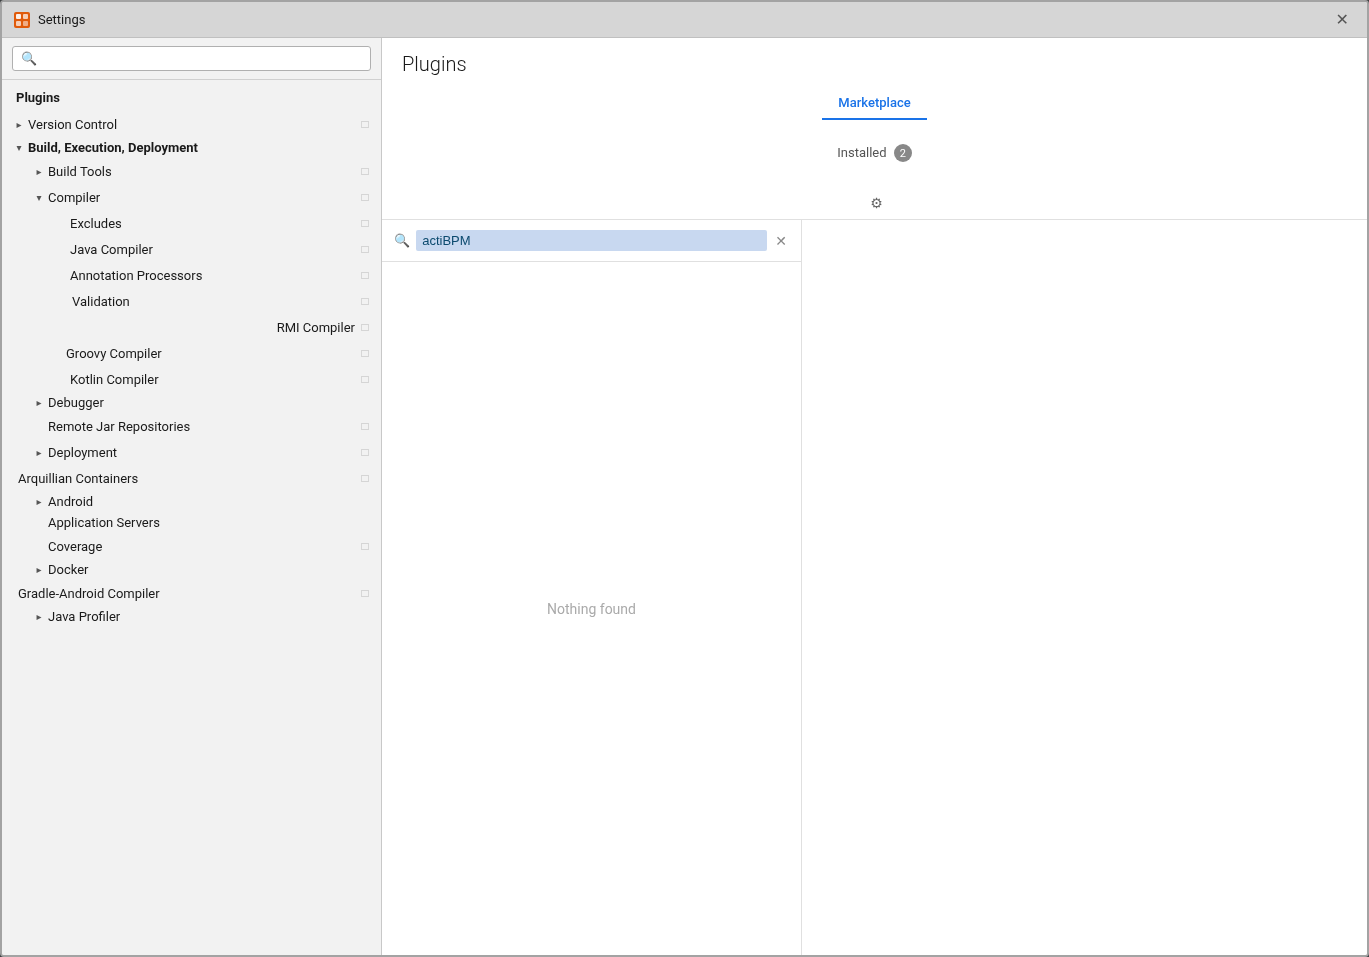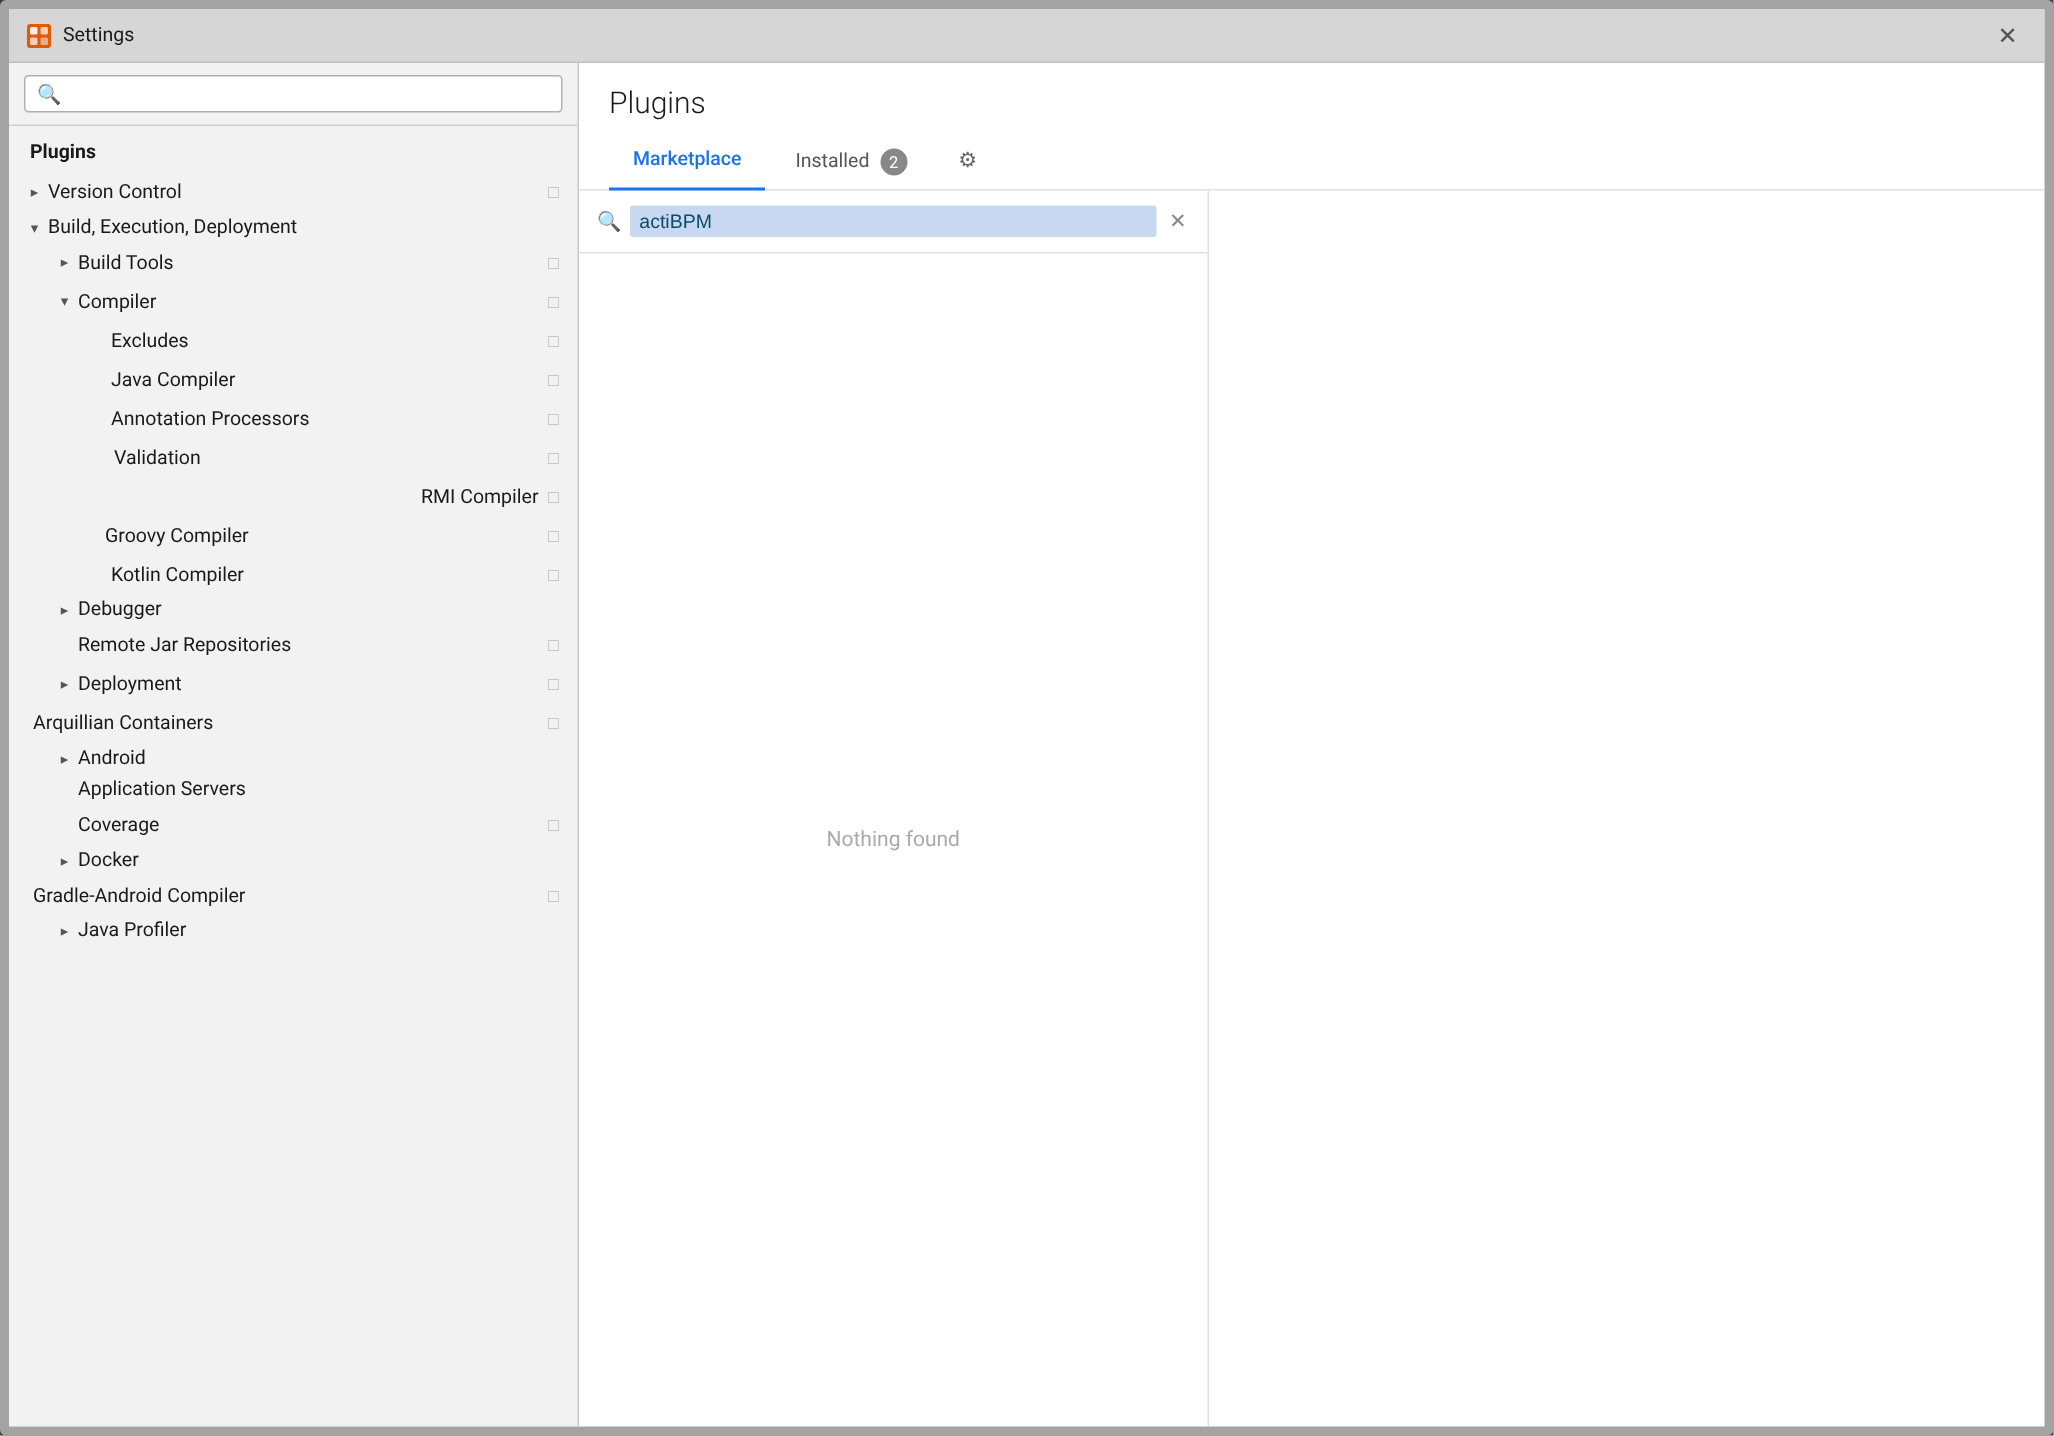--- a/index.html
+++ b/index.html
@@ -9,21 +9,21 @@
       background: #3c3f41;
       display: flex;
       align-items: center;
       justify-content: center;
       height: 100vh;
     }
     .dialog {
       width: 1369px;
       height: 957px;
       background: #f2f2f2;
-      border: 6px solid #a3a3a3;
+      border: 2px solid #a3a3a3;
       border-radius: 4px;
       display: flex;
       flex-direction: column;
       overflow: hidden;
       position: relative;
     }
     
     .title-bar {
       background: #d6d6d6;
       height: 36px;
@@ -141,21 +141,23 @@
       flex-shrink: 0;
     }
     .plugins-title {
       font-size: 20px;
       font-weight: 300;
       color: #1a1a1a;
       margin-bottom: 10px;
     }
     .tabs-row {
       display: flex;
-      gap: 4px;
+      align-items: center;
+      gap: 16px;
+      flex-direction: column;
     }
     .tab {
       padding: 8px 16px;
       font-size: 13px;
       color: #555;
       cursor: pointer;
       border-bottom: 2px solid transparent;
       position: relative;
       top: 1px;
     }
@@ -261,21 +263,21 @@
       </div>
       <div class="sidebar-header">Plugins</div>
       <div class="sidebar-tree" id="sidebar-tree">
           <div class="tree-item" style="padding-left: 10px;">
             <span style="width: 14px; display: inline-flex; align-items: center; justify-content: center; margin-right: 2px; color: rgb(85, 85, 85); font-size: 10px;">▸</span>
             <span class="tree-label">Version Control</span>
             <span class="tree-settings-icon" style="color: rgb(187, 187, 187); font-size: 12px;">□</span>
           </div>
           <div class="tree-item" style="padding-left: 10px;">
             <span style="width: 14px; display: inline-flex; align-items: center; justify-content: center; margin-right: 2px; color: rgb(85, 85, 85); font-size: 10px;">▾</span>
-            <span class="tree-label" style="font-weight: normal;">Build, Execution, Deployment</span>
+            <span class="tree-label" style="font-weight: bold;">Build, Execution, Deployment</span>
           </div>
           <div class="tree-item" style="padding-left: 30px;">
             <span style="width: 14px; display: inline-flex; align-items: center; justify-content: center; margin-right: 2px; color: rgb(85, 85, 85); font-size: 10px;">▸</span>
             <span class="tree-label">Build Tools</span>
             <span class="tree-settings-icon" style="color: rgb(187, 187, 187); font-size: 12px;">□</span>
           </div>
           <div class="tree-item" style="padding-left: 30px;">
             <span style="width: 14px; display: inline-flex; align-items: center; justify-content: center; margin-right: 2px; color: rgb(85, 85, 85); font-size: 10px;">▾</span>
             <span class="tree-label">Compiler</span>
             <span class="tree-settings-icon" style="color: rgb(187, 187, 187); font-size: 12px;">□</span>

